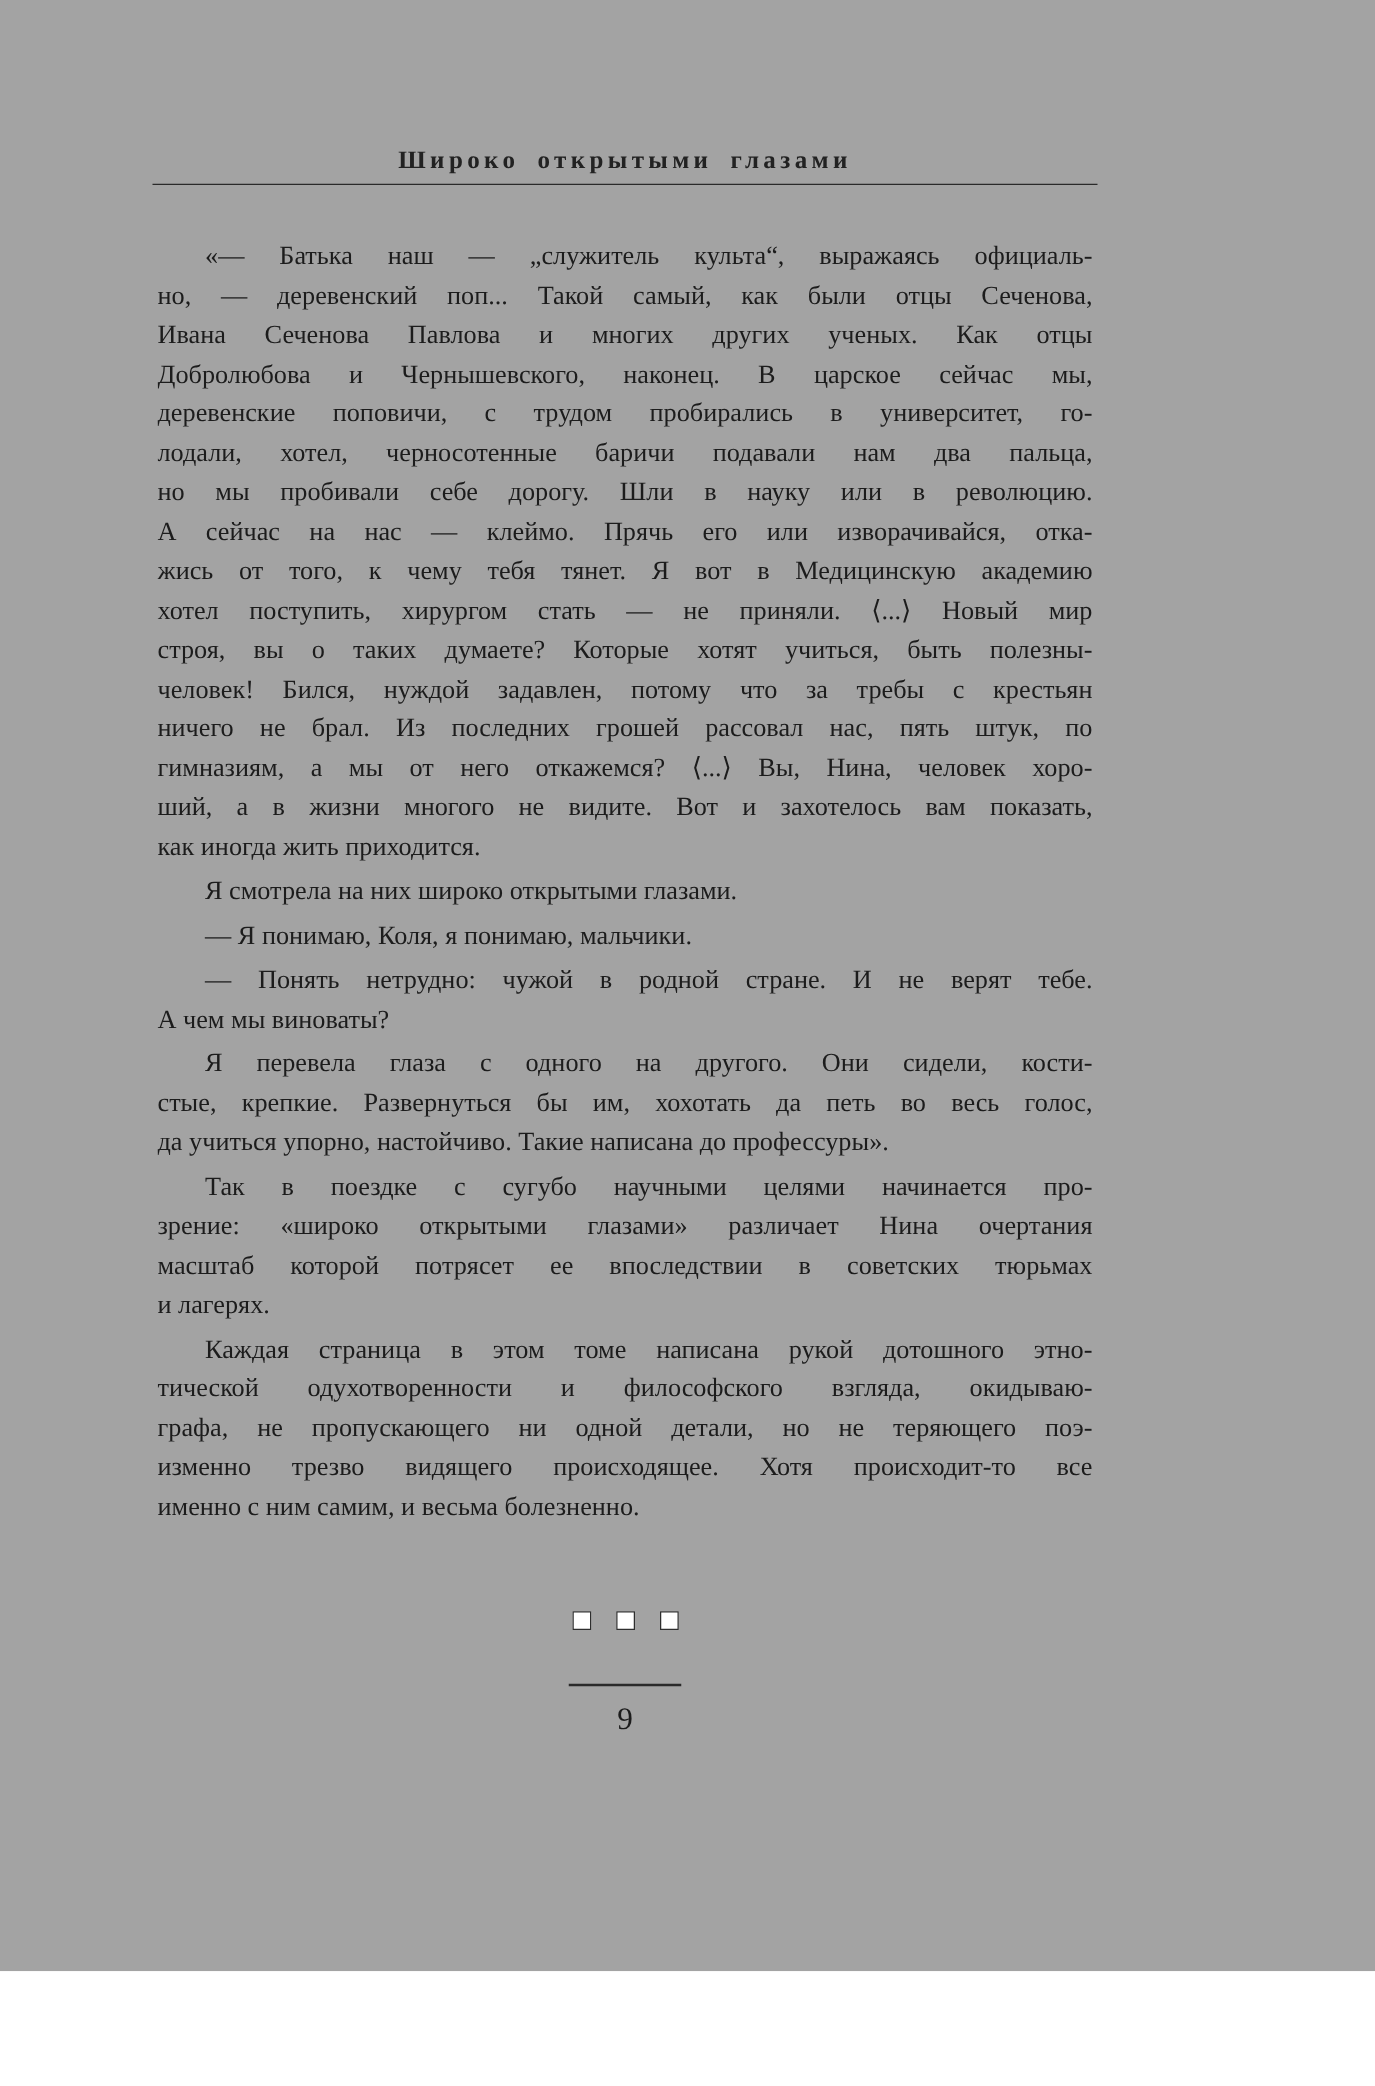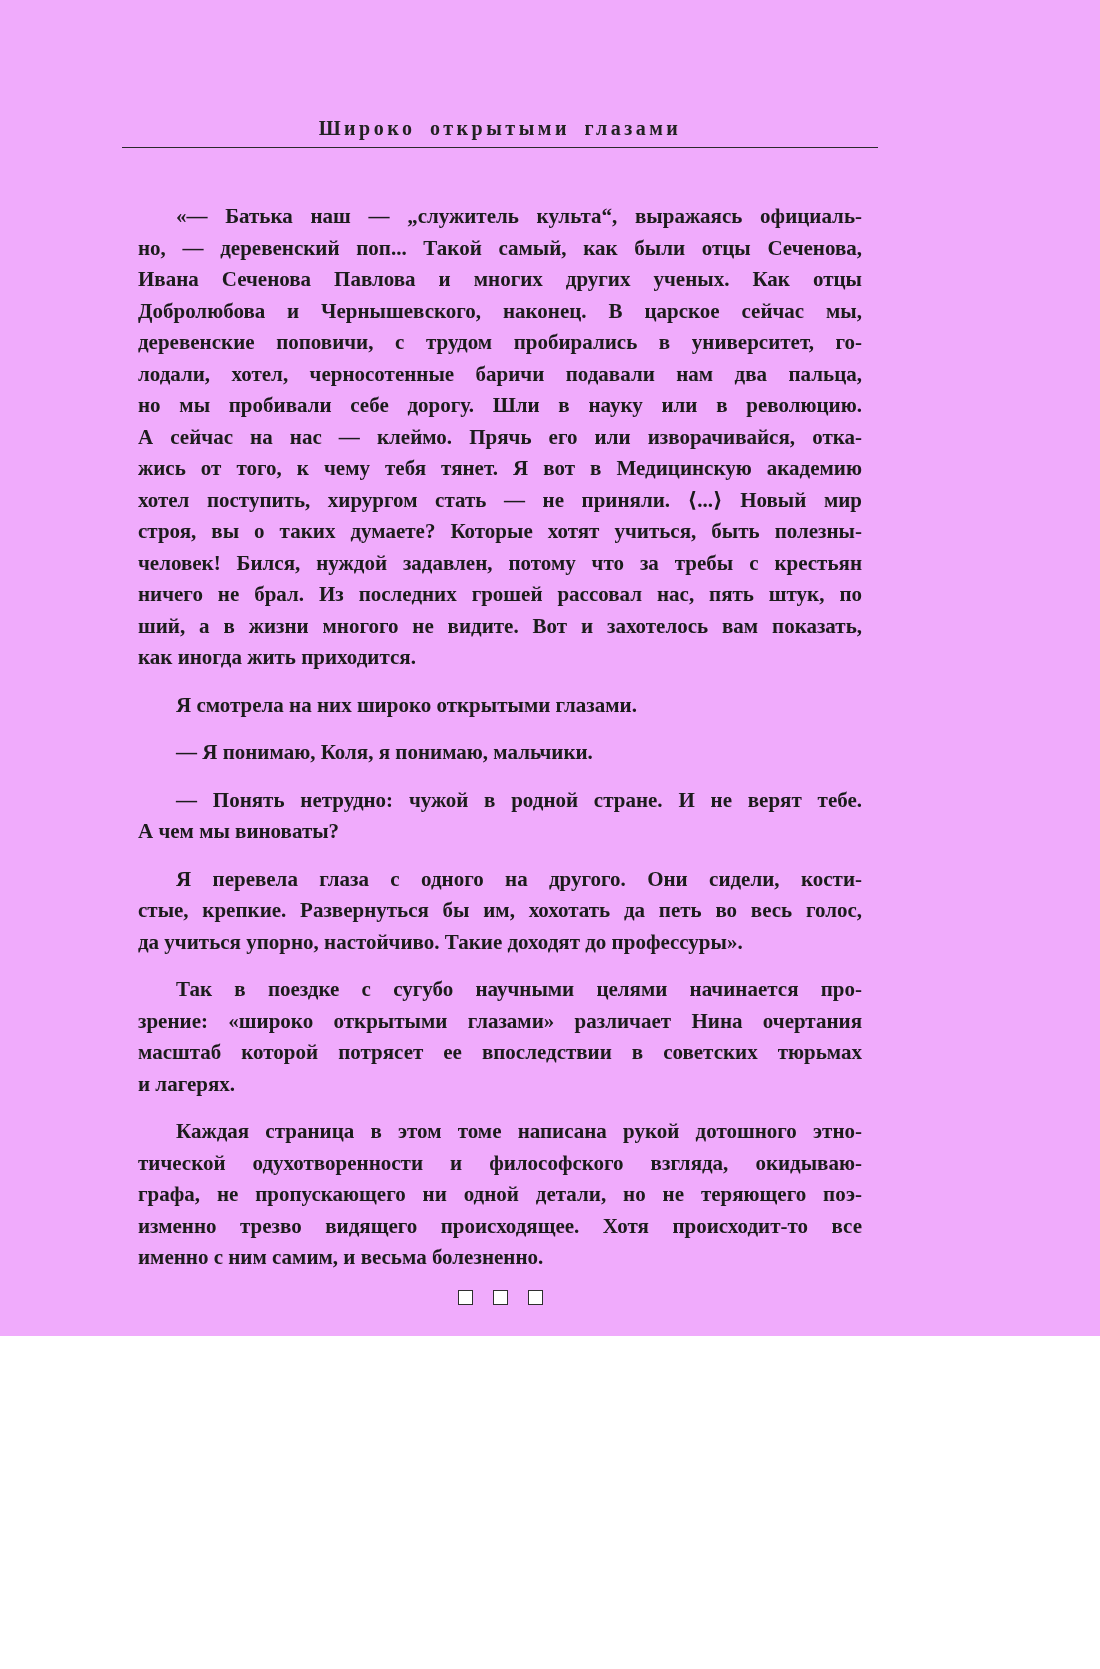--- a/index.html
+++ b/index.html
@@ -3,22 +3,22 @@
 <meta charset="utf-8">
 <style>
   html, body {
     margin: 0;
     padding: 0;
     background: #ffffff;
   }
   .page {
     position: relative;
     width: 1100px;
-    height: 1336px;
-    background: #f0abfc;
+    height: 1577px;
+    background: #a3a3a3;
     font-family: "Liberation Serif", "DejaVu Serif", serif;
     color: #1c1c1c;
     overflow: hidden;
   }
   .running-head {
     position: absolute;
     top: 117px;
     left: 122px;
     width: 756px;
     text-align: center;
@@ -37,21 +37,21 @@
   }
   .body-text {
     position: absolute;
     top: 185px;
     left: 122px;
     width: 756px;
     font-size: 21px;
     line-height: 31.5px;
     color: #1c1c1c;
   }
-  .para { margin: 16px; font-weight: bold; }
+  .para { margin: 4px; }
   .line {
     text-align: justify;
     text-align-last: justify;
     height: 31.5px;
     overflow: hidden;
     white-space: normal;
   }
   .line.first { text-indent: 38px; }
   .line.last { text-align-last: left; }
   .separator-squares {
@@ -104,37 +104,38 @@
         <div class="line">Добролюбова и Чернышевского, наконец. В царское сейчас мы,</div>
         <div class="line">деревенские поповичи, с трудом пробирались в университет, го-</div>
         <div class="line">лодали, хотел, черносотенные баричи подавали нам два пальца,</div>
         <div class="line">но мы пробивали себе дорогу. Шли в науку или в революцию.</div>
         <div class="line">А сейчас на нас — клеймо. Прячь его или изворачивайся, отка-</div>
         <div class="line">жись от того, к чему тебя тянет. Я вот в Медицинскую академию</div>
         <div class="line">хотел поступить, хирургом стать — не приняли. ⟨...⟩ Новый мир</div>
         <div class="line">строя, вы о таких думаете? Которые хотят учиться, быть полезны-</div>
         <div class="line">человек! Бился, нуждой задавлен, потому что за требы с крестьян</div>
         <div class="line">ничего не брал. Из последних грошей рассовал нас, пять штук, по</div>
+        <div class="line">гимназиям, а мы от него откажемся? ⟨...⟩ Вы, Нина, человек хоро-</div>
         <div class="line">ший, а в жизни многого не видите. Вот и захотелось вам показать,</div>
         <div class="line last">как иногда жить приходится.</div>
       </div>
       <div class="para">
         <div class="line first last">Я смотрела на них широко открытыми глазами.</div>
       </div>
       <div class="para">
         <div class="line first last">— Я понимаю, Коля, я понимаю, мальчики.</div>
       </div>
       <div class="para">
         <div class="line first">— Понять нетрудно: чужой в родной стране. И не верят тебе.</div>
         <div class="line last">А чем мы виноваты?</div>
       </div>
       <div class="para">
         <div class="line first">Я перевела глаза с одного на другого. Они сидели, кости-</div>
         <div class="line">стые, крепкие. Развернуться бы им, хохотать да петь во весь голос,</div>
-        <div class="line last">да учиться упорно, настойчиво. Такие доходят до профессуры».</div>
+        <div class="line last">да учиться упорно, настойчиво. Такие написана до профессуры».</div>
       </div>
       <div class="para">
         <div class="line first">Так в поездке с сугубо научными целями начинается про-</div>
         <div class="line">зрение: «широко открытыми глазами» различает Нина очертания</div>
         <div class="line">масштаб которой потрясет ее впоследствии в советских тюрьмах</div>
         <div class="line last">и лагерях.</div>
       </div>
       <div class="para">
         <div class="line first">Каждая страница в этом томе написана рукой дотошного этно-</div>
         <div class="line">тической одухотворенности и философского взгляда, окидываю-</div>

